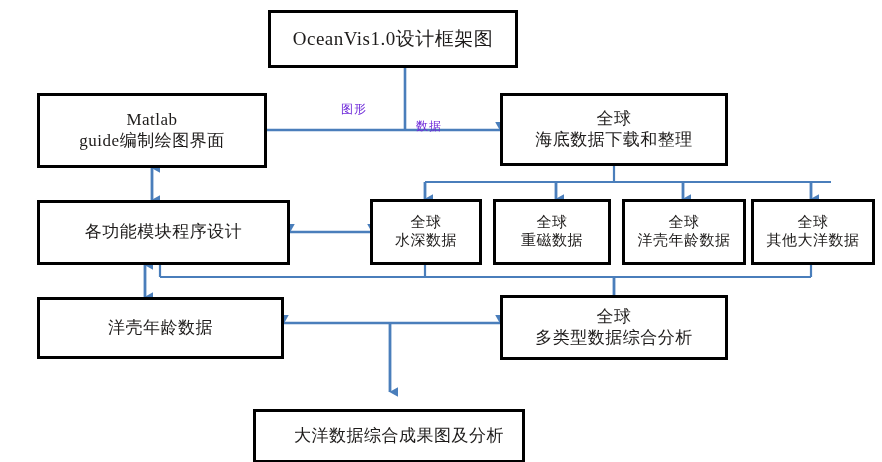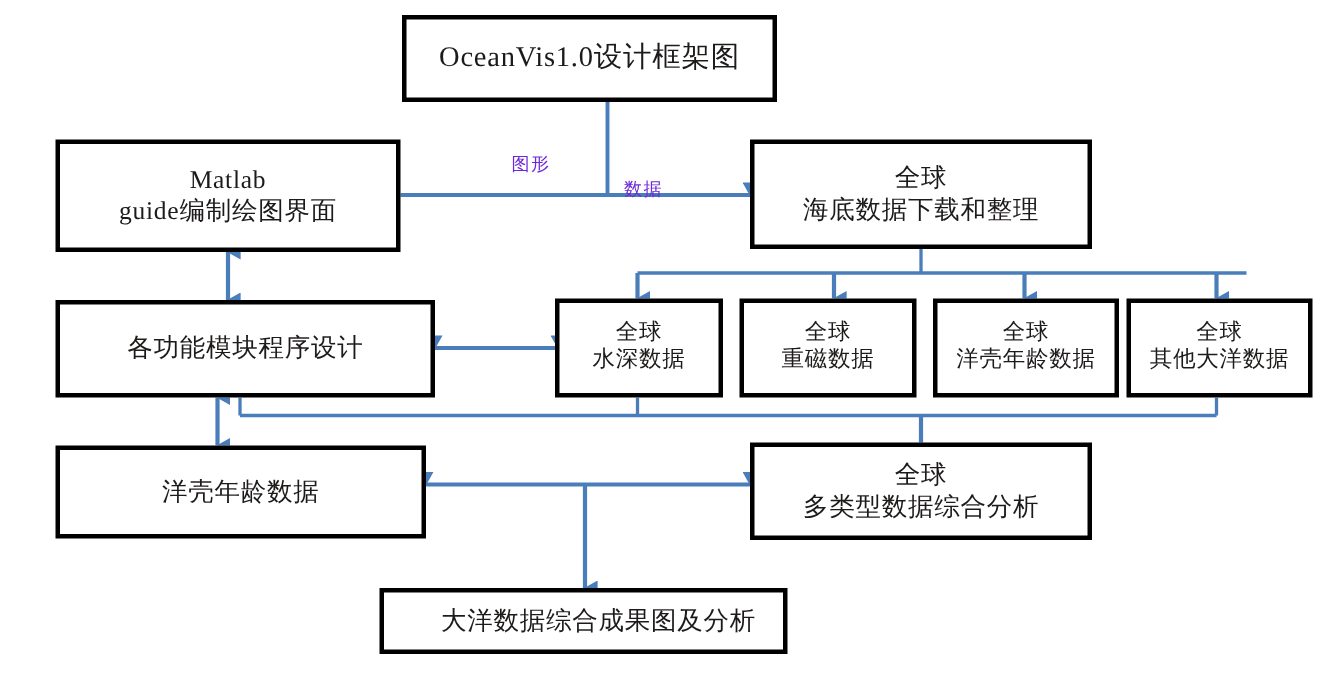--- a/index.html
+++ b/index.html
@@ -157,21 +157,21 @@
 
   <div class="node n-med" style="left:37px; top:297px; width:247px; height:62px;">
     <span class="node-text">洋壳年龄数据</span>
   </div>
 
   <div class="node n-med" style="left:500px; top:295px; width:228px; height:65px;">
     <span class="node-text">全球
 多类型数据综合分析</span>
   </div>
 
-  <div class="node n-med" style="left:253px; top:392px; width:272px; height:44px;padding-left:20px;">
+  <div class="node n-med" style="left:253px; top:409px; width:272px; height:54px;padding-left:20px;">
     <span class="node-text">大洋数据综合成果图及分析</span>
   </div>
 
   <div class="edge-label" style="left:341px; top:101px;">图形</div>
 
   <div class="edge-label" style="left:416px; top:118px;">数据</div>
 
 
 </div>
 

